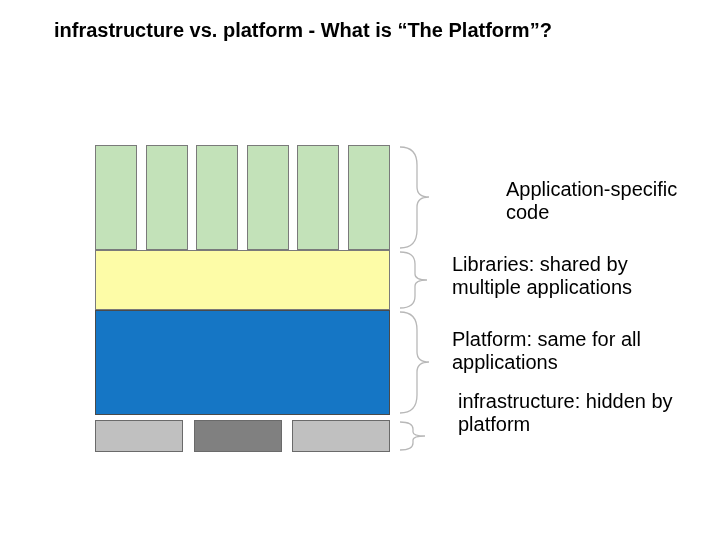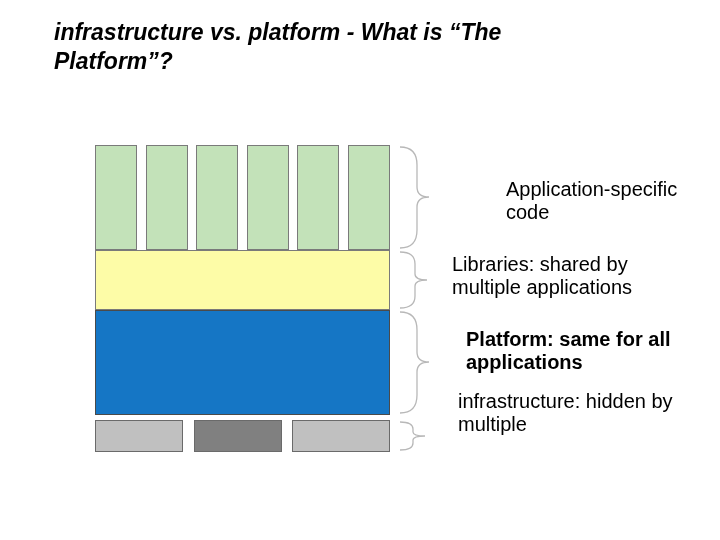--- a/index.html
+++ b/index.html
@@ -9,25 +9,24 @@
     background: #ffffff;
     font-family: Arial, Helvetica, sans-serif;
     position: relative;
     overflow: hidden;
   }
   .title {
     position: absolute;
     left: 54px;
     top: 18px;
     width: 520px;
-    font-size: 23px;
+    font-size: 20px;
     font-weight: bold;
     color: #000;
     line-height: 1.25;
-    font-style: italic;
   }
   .diagram {
     position: absolute;
     left: 95px;
     top: 145px;
     width: 295px;
     height: 310px;
   }
   
   .apps-row {
@@ -86,21 +85,21 @@
 
   
   .label {
     position: absolute;
     font-size: 20px;
     color: #000;
     line-height: 1.15;
   }
   .label-apps   { left: 470px; top: 178px; width: 220px; margin-left: 36px; }
   .label-libs   { left: 452px; top: 253px; width: 230px; }
-  .label-plat   { left: 466px; top: 328px; width: 220px; font-weight: bold; }
+  .label-plat   { left: 452px; top: 328px; width: 220px; }
   .label-infra  { left: 458px; top: 390px; width: 220px; }
 
   
   .brace {
     position: absolute;
     stroke: #b8b8b8;
     stroke-width: 1.3;
     fill: none;
   }
 </style>
@@ -136,13 +135,13 @@
 <svg class="brace" style="left:395px; top:310px; width:40px; height:105px" viewBox="0 0 40 105">
   <path d="M5 2 Q22 2 22 20 L22 42 Q22 52 34 52 Q22 52 22 62 L22 85 Q22 103 5 103"></path>
 </svg>
 <svg class="brace" style="left:395px; top:420px; width:40px; height:32px" viewBox="0 0 40 32">
   <path d="M5 2 Q18 2 18 9 L18 12 Q18 16 30 16 Q18 16 18 20 L18 23 Q18 30 5 30"></path>
 </svg>
 
 <div class="label label-apps">Application-specific code</div>
 <div class="label label-libs">Libraries: shared by multiple applications</div>
 <div class="label label-plat">Platform: same for all applications</div>
-<div class="label label-infra">infrastructure: hidden by multiple</div>
+<div class="label label-infra">infrastructure: hidden by platform</div>
 
 </body></html>

